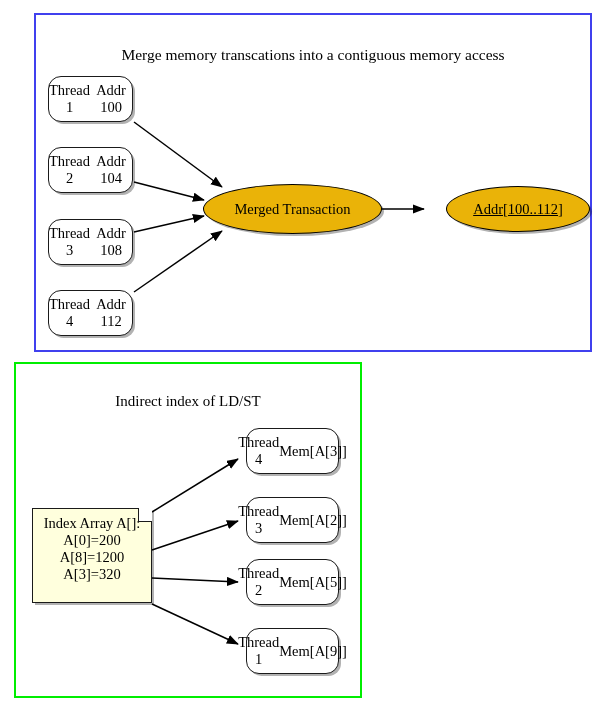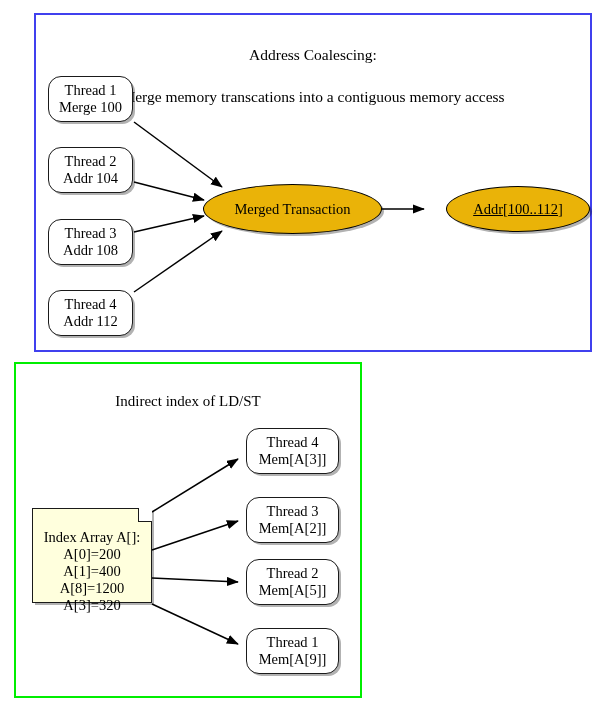--- a/index.html
+++ b/index.html
@@ -51,21 +51,21 @@
     left: 0;
     top: 0;
     width: 608px;
     height: 715px;
     pointer-events: none;
   }
   .node {
     position: absolute;
     box-sizing: border-box;
     display: flex;
-    flex-direction: column;
+    flex-direction: row;
     align-items: center;
     justify-content: center;
     text-align: center;
     font-size: 14.5px;
     line-height: 17px;
     color: #000000;
   }
   .node-rrect {
     border: 1.4px solid #1a1a1a;
     border-radius: 13px;
@@ -79,21 +79,21 @@
     box-shadow: 2.5px 2.5px 0 -0.5px rgba(0,0,0,0.30);
   }
   .note {
     position: absolute;
     box-sizing: border-box;
     background: #ffffdd;
     border: 1.2px solid #1a1a1a;
     font-size: 14.5px;
     line-height: 17px;
     text-align: center;
-    padding-top: 20px;
+    padding-top: 6px;
     box-shadow: 2.5px 2.5px 0 -0.5px rgba(0,0,0,0.30);
   }
   .note-fold {
     position: absolute;
     right: -1px;
     top: -1px;
     width: 13px;
     height: 13px;
     background: #ffffff;
     border-left: 1.2px solid #1a1a1a;
@@ -101,42 +101,41 @@
   }
   .note-line { display: block; }
   .nl-head { letter-spacing: 0px; }
 </style>
 </head>
 <body>
 
 <div class="panel" id="panel-coalescing"></div>
 
 <div class="panel-title" id="coalescing-title" style="left:34px; top:23px; width:558px;">
-  <div>Address Coalescing:</div>
   <div>Merge memory transcations into a contiguous memory access</div>
 </div>
 
 <svg class="svg-layer">
   <defs>
     <marker id="ahead" markerWidth="9" markerHeight="9" refX="7.4" refY="3.1" orient="auto" markerUnits="strokeWidth">
       <path d="M0,0 L8,3.1 L0,6.2 z" fill="#000000"></path>
     </marker>
   </defs>
   <g stroke="#000000" stroke-width="1.5" fill="none" marker-end="url(#ahead)">
     <path d="M134,122 L222,187"></path>
     <path d="M134,182 L204,200"></path>
     <path d="M134,232 L204,216"></path>
     <path d="M134,292 L222,231"></path>
     <path d="M381,209 L424,209"></path>
   </g>
 </svg>
 
 <div class="node node-rrect" style="left:48px; top:76px; width:85px; height:46px;">
   <span>Thread 1</span>
-  <span>Merge 100</span>
+  <span>Addr 100</span>
 </div>
 <div class="node node-rrect" style="left:48px; top:147px; width:85px; height:46px;">
   <span>Thread 2</span>
   <span>Addr 104</span>
 </div>
 <div class="node node-rrect" style="left:48px; top:219px; width:85px; height:46px;">
   <span>Thread 3</span>
   <span>Addr 108</span>
 </div>
 <div class="node node-rrect" style="left:48px; top:290px; width:85px; height:46px;">
@@ -164,21 +163,20 @@
     <path d="M152,550 L238,521"></path>
     <path d="M152,578 L238,582"></path>
     <path d="M152,604 L238,644"></path>
   </g>
 </svg>
 
 <div class="note" style="left:32px; top:508px; width:120px; height:95px;">
   <div class="note-fold"></div>
   <span class="note-line nl-head">Index Array A[]:</span>
   <span class="note-line">A[0]=200</span>
-  <span class="note-line">A[1]=400</span>
   <span class="note-line">A[8]=1200</span>
   <span class="note-line">A[3]=320</span>
 </div>
 
 <div class="node node-rrect" style="left:246px; top:428px; width:93px; height:46px;">
   <span>Thread 4</span>
   <span>Mem[A[3]]</span>
 </div>
 <div class="node node-rrect" style="left:246px; top:497px; width:93px; height:46px;">
   <span>Thread 3</span>

